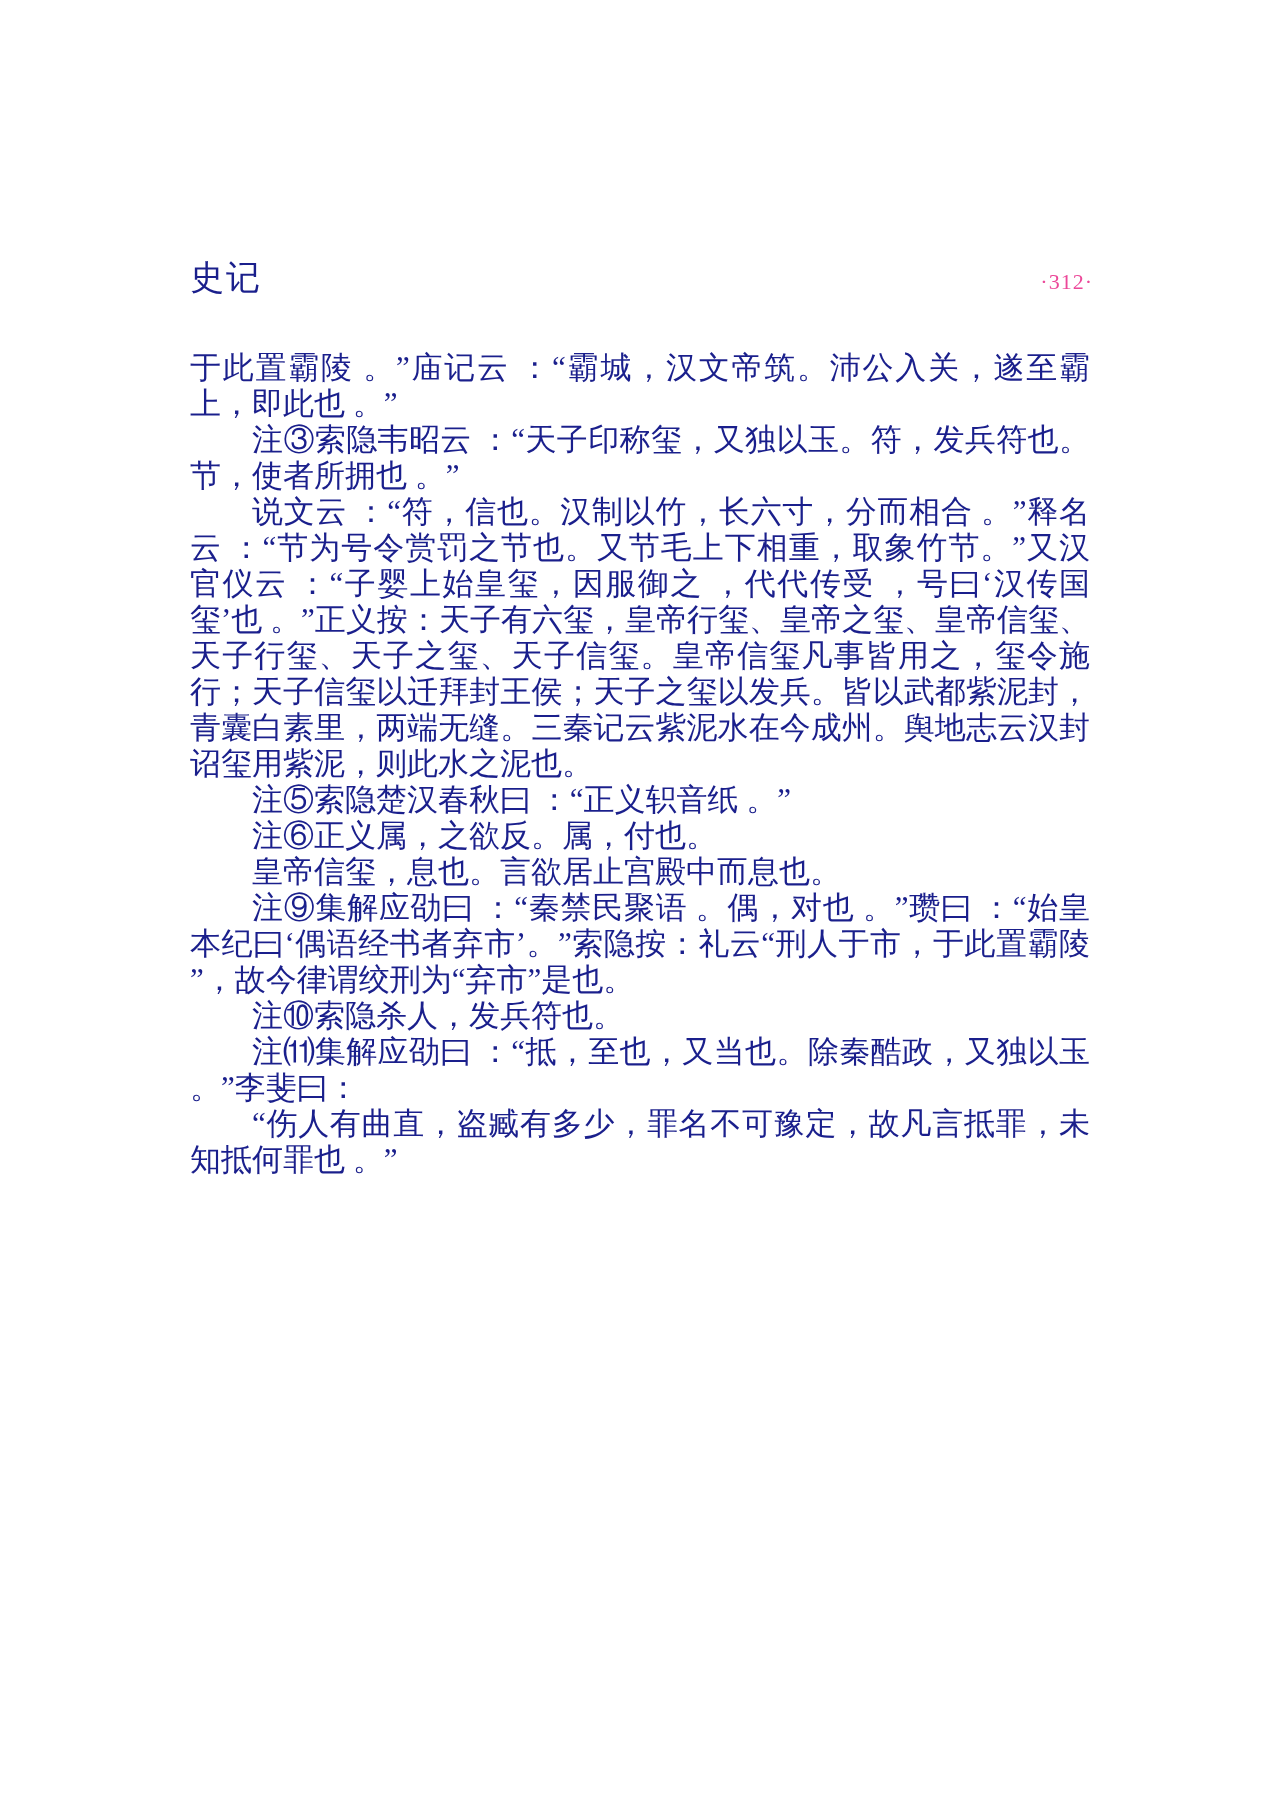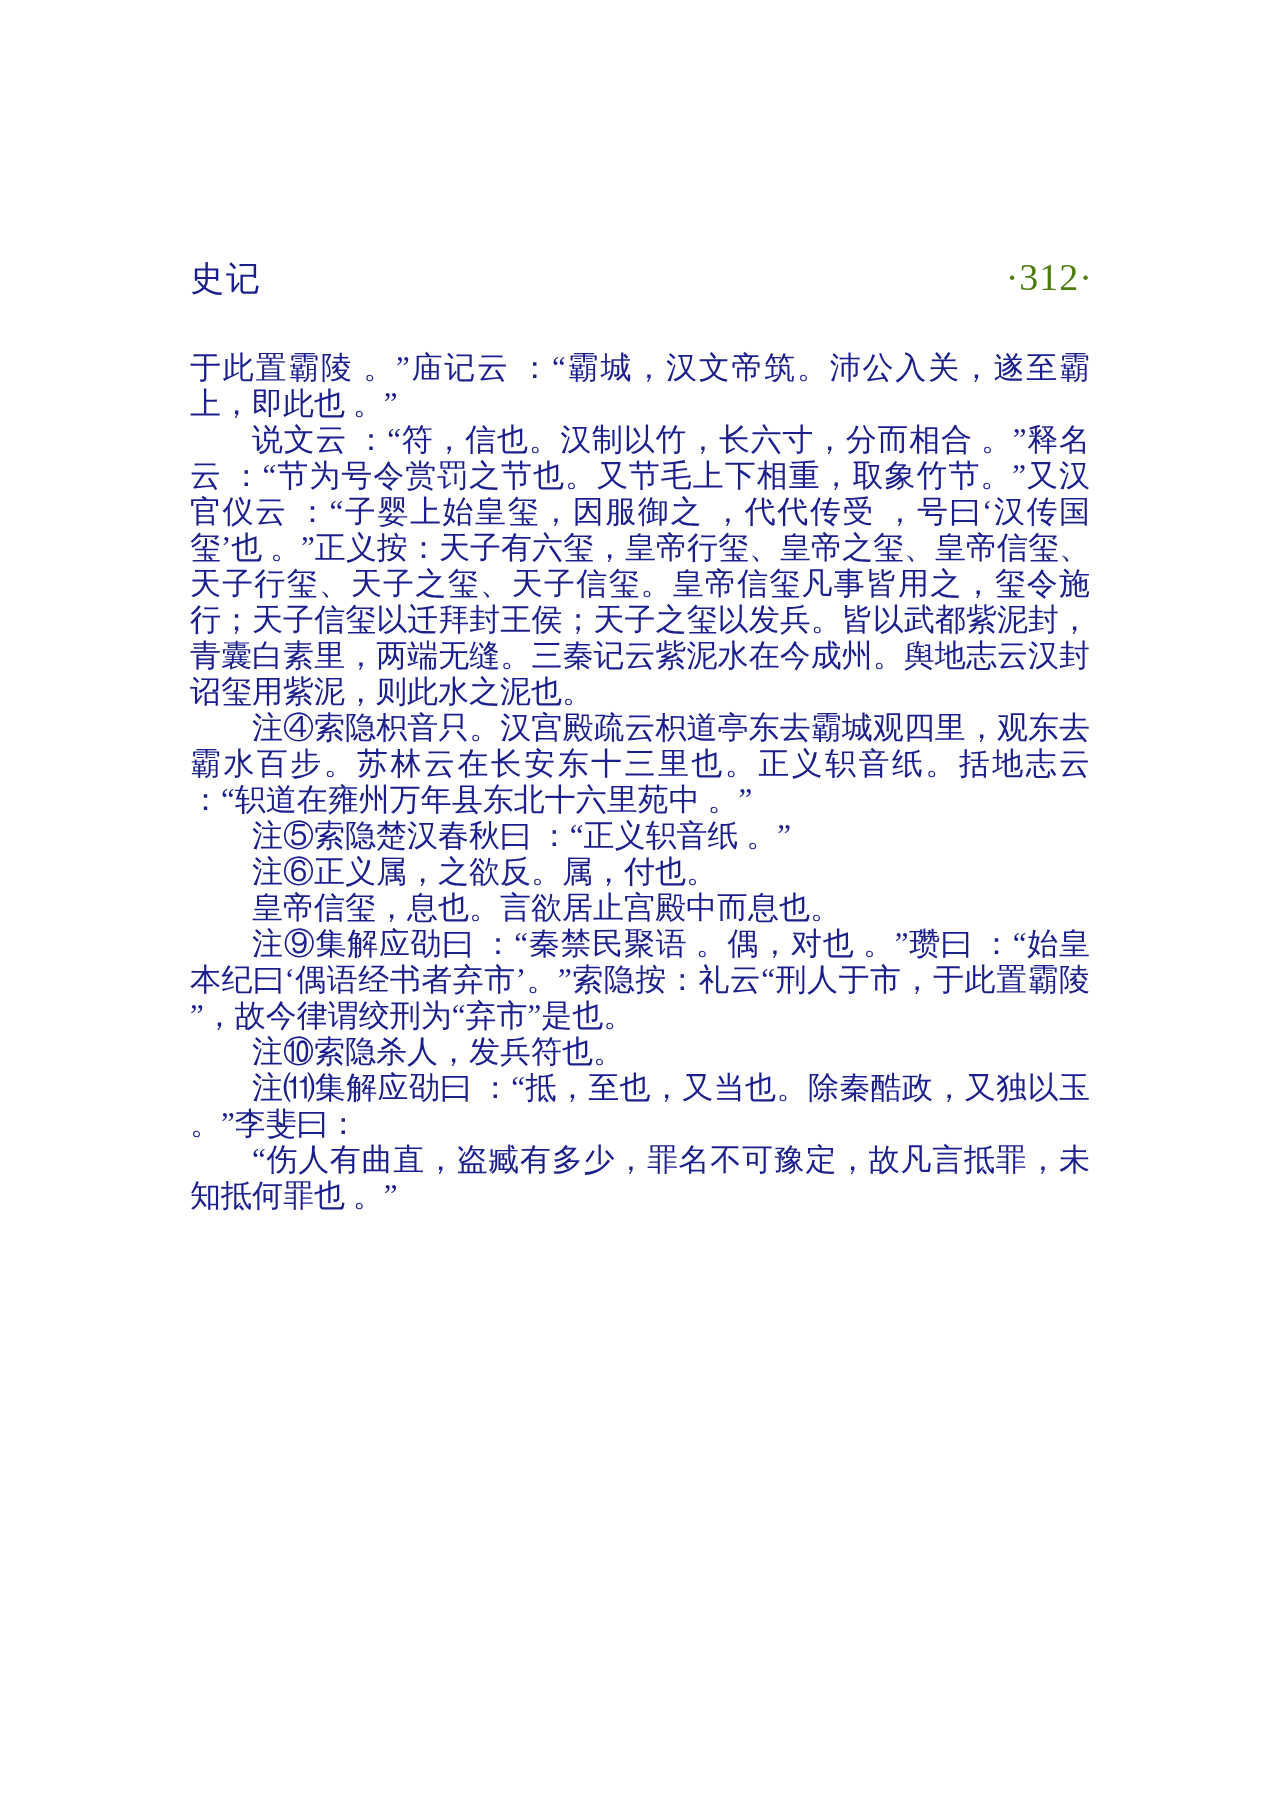--- a/index.html
+++ b/index.html
@@ -30,22 +30,22 @@
     align-items: baseline;
     justify-content: space-between;
   }
   .book-title {
     font-size: 34px;
     letter-spacing: 2px;
     color: #1a1f8c;
     font-family: "Liberation Serif", "DejaVu Serif", serif;
   }
   .page-number {
-    font-size: 38px;
-    color: #4d7c0f;
+    font-size: 22px;
+    color: #ec4899;
     letter-spacing: 1px;
   }
   .body-text {
     position: absolute;
     top: 350px;
     left: 190px;
     width: 900px;
     font-size: 31px;
     line-height: 36px;
     color: #1a1f8c;
@@ -69,22 +69,22 @@
 
 <div class="page">
 
   <div class="header">
     <div class="book-title">史记</div>
     <div class="page-number">·312·</div>
   </div>
 
   <div class="body-text">
     <p class="para">于此置霸陵 。”庙记云 ：“霸城，汉文帝筑。沛公入关，遂至霸上，即此也 。”</p>
+    <p class="para indent">注③索隐韦昭云 ：“天子印称玺，又独以玉。符，发兵符也。节，使者所拥也 。”</p>
     <p class="para indent">说文云 ：“符，信也。汉制以竹，长六寸，分而相合 。”释名云 ：“节为号令赏罚之节也。又节毛上下相重，取象竹节。”又汉官仪云 ：“子婴上始皇玺，因服御之 ，代代传受 ，号曰‘汉传国玺’也 。”正义按：天子有六玺，皇帝行玺、皇帝之玺、皇帝信玺、天子行玺、天子之玺、天子信玺。皇帝信玺凡事皆用之，玺令施行；天子信玺以迁拜封王侯；天子之玺以发兵。皆以武都紫泥封，青囊白素里，两端无缝。三秦记云紫泥水在今成州。舆地志云汉封诏玺用紫泥，则此水之泥也。</p>
-    <p class="para indent">注④索隐枳音只。汉宫殿疏云枳道亭东去霸城观四里，观东去霸水百步。苏林云在长安东十三里也。正义轵音纸。括地志云 ：“轵道在雍州万年县东北十六里苑中 。”</p>
     <p class="para indent">注⑤索隐楚汉春秋曰 ：“正义轵音纸 。”</p>
     <p class="para indent">注⑥正义属，之欲反。属，付也。</p>
     <p class="para indent">皇帝信玺，息也。言欲居止宫殿中而息也。</p>
     <p class="para indent">注⑨集解应劭曰 ：“秦禁民聚语 。偶，对也 。”瓒曰 ：“始皇本纪曰‘偶语经书者弃市’。”索隐按：礼云“刑人于市，于此置霸陵 ”，故今律谓绞刑为“弃市”是也。</p>
     <p class="para indent">注⑩索隐杀人，发兵符也。</p>
     <p class="para indent">注⑾集解应劭曰 ：“抵，至也，又当也。除秦酷政，又独以玉 。”李斐曰：</p>
     <p class="para indent-quote">“伤人有曲直，盗臧有多少，罪名不可豫定，故凡言抵罪，未知抵何罪也 。”</p>
   </div>
 
 </div>

